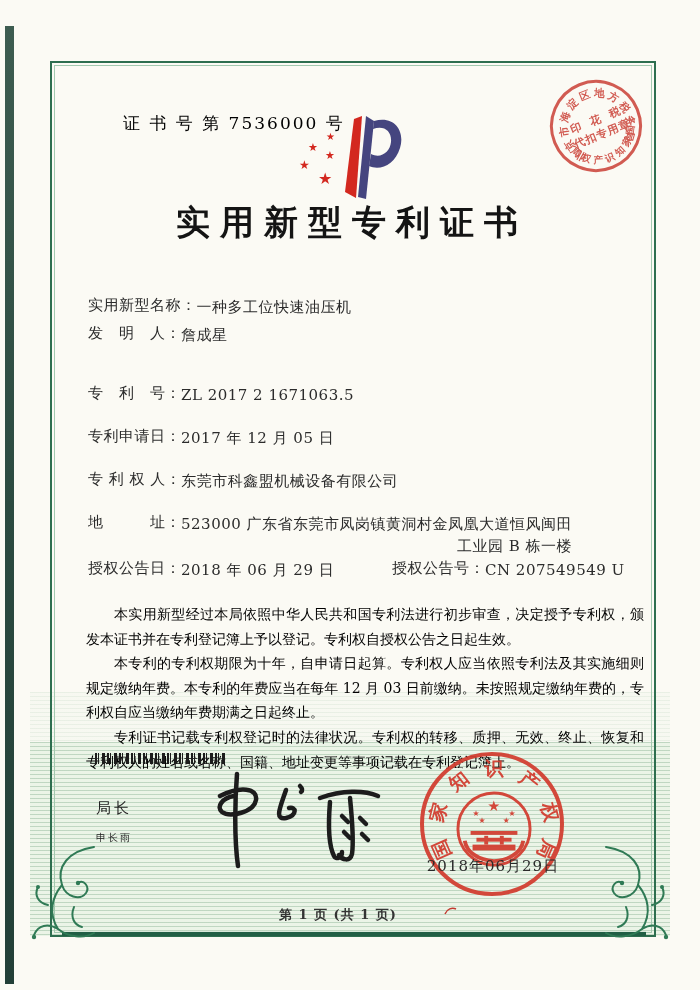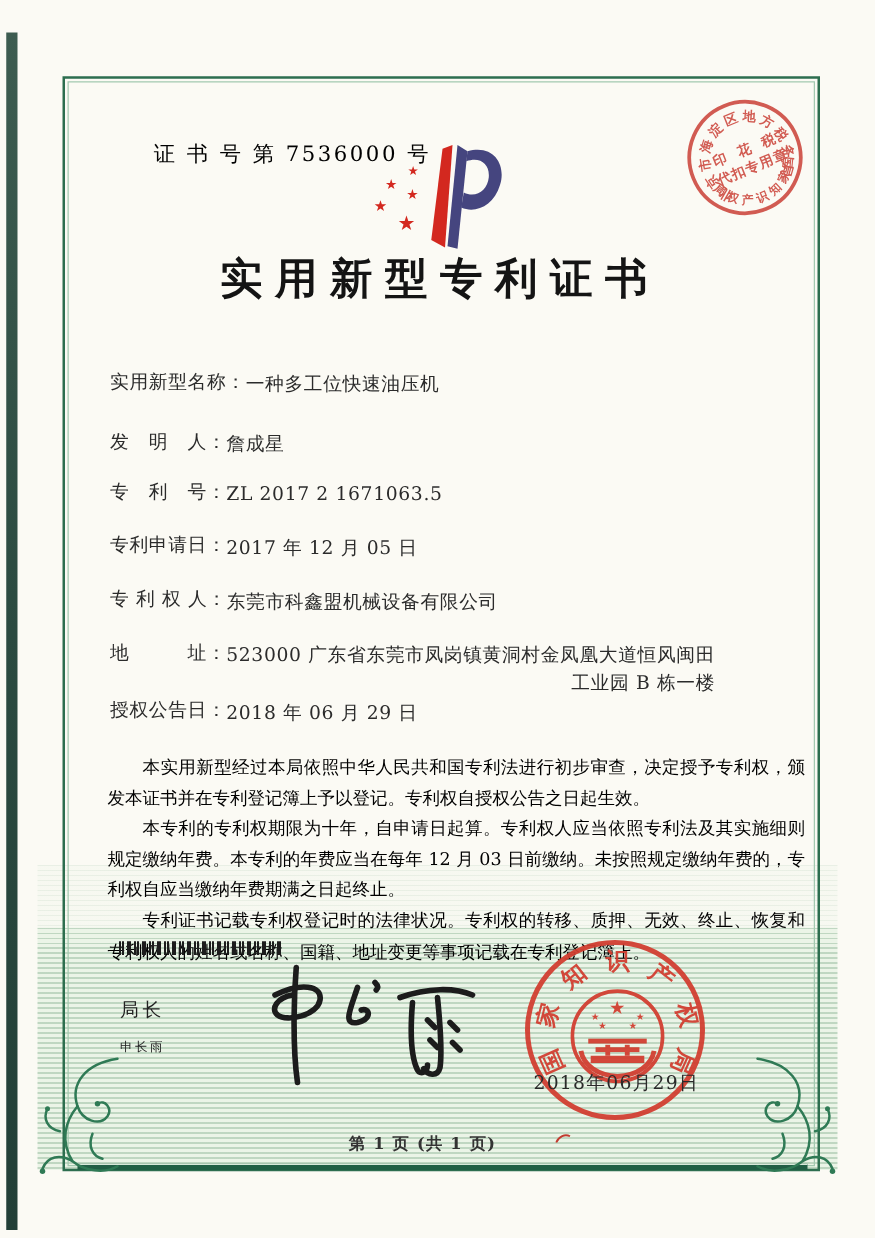--- a/index.html
+++ b/index.html
@@ -122,38 +122,41 @@
   <path d="M82,7 C104,1 113,19 108,34 C103,51 88,57 77,52 L79,40
            C89,45 98,38 99,28 C100,17 92,11 81,15 Z" fill="#45457f"></path>
 </svg>
 
 <div class="abs title" data-interactable="false">实用新型专利证书</div>
 
 <div class="abs fields" data-interactable="false">
   <div class="frow" style="top:0px" data-interactable="false">
     <span class="flab" data-interactable="false">实用新型名称：</span><span class="fval" data-interactable="false">一种多工位快速油压机</span>
   </div>
-  <div class="frow" style="top:48px" data-interactable="false">
+  <div class="frow" style="top:28px" data-interactable="false">
     <span class="flab" data-interactable="false">发　明　人：</span><span class="fval" data-interactable="false">詹成星</span>
   </div>
   <div class="frow" style="top:88px" data-interactable="false">
     <span class="flab" data-interactable="false">专　利　号：</span><span class="fval" data-interactable="false">ZL 2017 2 1671063.5</span>
   </div>
   <div class="frow" style="top:131px" data-interactable="false">
     <span class="flab" data-interactable="false">专利申请日：</span><span class="fval" data-interactable="false">2017 年 12 月 05 日</span>
   </div>
   <div class="frow" style="top:174px" data-interactable="false">
     <span class="flab" data-interactable="false">专 利 权 人：</span><span class="fval" data-interactable="false">东莞市科鑫盟机械设备有限公司</span>
   </div>
   <div class="frow" style="top:217px" data-interactable="false">
     <span class="flab" data-interactable="false">地　　　址：</span><span class="fval" data-interactable="false">523000 广东省东莞市凤岗镇黄洞村金凤凰大道恒风闽田
 工业园 B 栋一楼</span>
   </div>
   <div class="frow" style="top:263px" data-interactable="false">
     <span class="flab" data-interactable="false">授权公告日：</span><span class="fval" data-interactable="false">2018 年 06 月 29 日</span>
+    <span class="abs" style="left:304px;top:0;" data-interactable="false">
+      <span class="flab" data-interactable="false">授权公告号：</span><span class="fval" data-interactable="false">CN 207549549 U</span>
+    </span>
   </div>
 </div>
 
 <div class="abs paras" data-interactable="false">
   <p data-interactable="false">本实用新型经过本局依照中华人民共和国专利法进行初步审查，决定授予专利权，颁发本证书并在专利登记簿上予以登记。专利权自授权公告之日起生效。</p>
   <p data-interactable="false">本专利的专利权期限为十年，自申请日起算。专利权人应当依照专利法及其实施细则规定缴纳年费。本专利的年费应当在每年 12 月 03 日前缴纳。未按照规定缴纳年费的，专利权自应当缴纳年费期满之日起终止。</p>
   <p data-interactable="false">专利证书记载专利权登记时的法律状况。专利权的转移、质押、无效、终止、恢复和专利权人的姓名或名称、国籍、地址变更等事项记载在专利登记簿上。</p>
 </div>
 
 <div class="abs barcode" data-interactable="false"></div>

